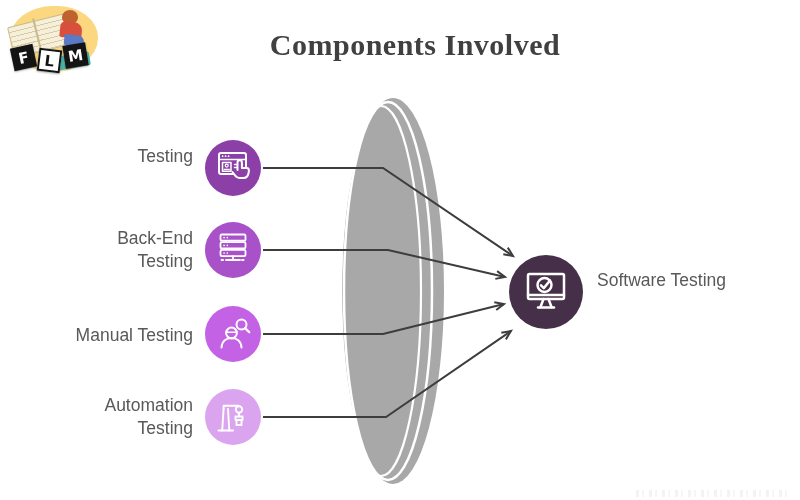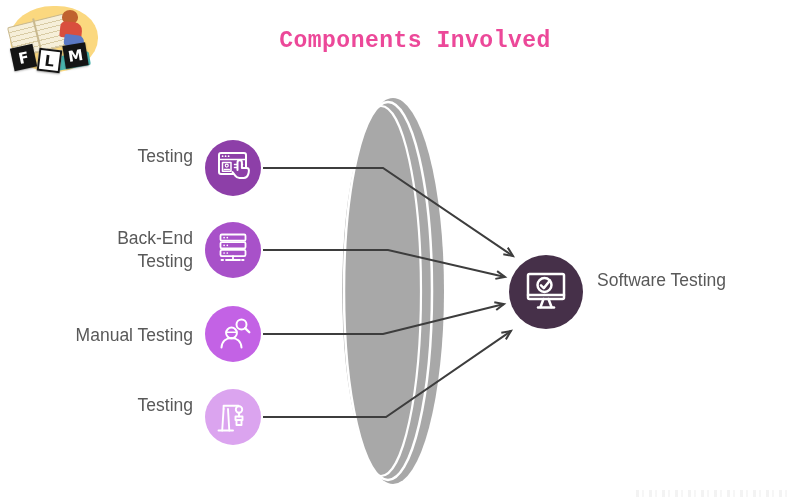--- a/index.html
+++ b/index.html
@@ -4,23 +4,23 @@
 <style>
   html,body{margin:0;padding:0;}
   body{
     width:800px;height:500px;position:relative;overflow:hidden;
     background:#ffffff;
     font-family:"Liberation Sans", sans-serif;
   }
   
   .page-title{
     position:absolute;top:28px;left:415px;transform:translateX(-50%);
-    font-size:23px;font-weight:bold;color:#ec4899;letter-spacing:.5px;
+    font-size:30px;font-weight:bold;color:#404040;letter-spacing:.5px;
     white-space:nowrap;
-    font-family:Liberation Mono, monospace;
+    font-family:Liberation Serif, serif;
   }
   
   .logo{position:absolute;left:4px;top:2px;width:100px;height:78px;}
   .logo .blob{position:absolute;left:6px;top:4px;width:88px;height:66px;background:#fbd87f;border-radius:50% 48% 52% 50%;}
   .logo .book{position:absolute;left:6px;top:18px;width:56px;height:30px;background:#f6efd9;border:1px solid #c9b98e;transform:rotate(-14deg);border-radius:2px;
     background-image:repeating-linear-gradient(#f6efd9 0 4px,#d8cba4 4px 5px);}
   .logo .book-spine{position:absolute;left:32px;top:16px;width:2px;height:32px;background:#c9b98e;transform:rotate(-14deg);}
   .logo .kid-hair{position:absolute;left:58px;top:8px;width:16px;height:14px;background:#c0622f;border-radius:50% 50% 45% 45%;}
   .logo .kid-body{position:absolute;left:56px;top:20px;width:22px;height:16px;background:#d94f3d;border-radius:5px 8px 2px 2px;transform:rotate(6deg);}
   .logo .kid-legs{position:absolute;left:60px;top:33px;width:20px;height:12px;background:#5b79c4;border-radius:2px 6px 4px 4px;transform:rotate(8deg);}
@@ -144,20 +144,21 @@
       <circle cx="26.5" cy="27" r="5.4"></circle>
       <path d="M21.8 26.2 H31.2" stroke-width="1.5"></path>
       <path d="M16.5 41.5 c0.5 -6.5 5 -9.5 10 -9.5 s9.5 3 10 9.5"></path>
       <circle cx="36.5" cy="18.5" r="5"></circle>
       <path d="M40.1 22.1 l4.2 4.2" stroke-width="2.3"></path>
     </g>
   </svg>
 </div>
 
 <div class="comp-label" style="top:394px">
+  <div>Automation</div>
   <div>Testing</div>
 </div>
 <div class="icon-bubble" style="left:205px;top:389px">
   <svg viewBox="0 0 56 56" width="56" height="56">
     <circle cx="28" cy="28" r="28" fill="#dba4ef"></circle>
     <g stroke="#fff" fill="none" stroke-linecap="round" stroke-linejoin="round" stroke-width="1.9">
       <path d="M13.5 41.5 H28"></path>
       <path d="M17.2 41.5 L18.6 20 M24.3 41.5 L23 20"></path>
       <path d="M18.6 20 V16.8 H33.5"></path>
       <circle cx="34" cy="20.5" r="3.2"></circle>

